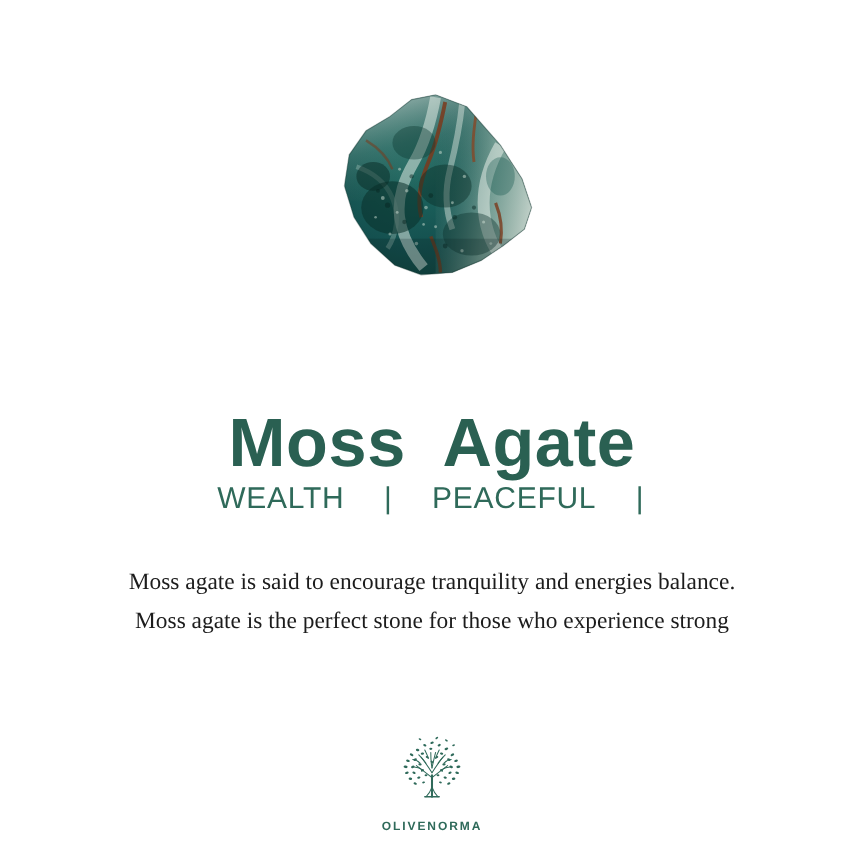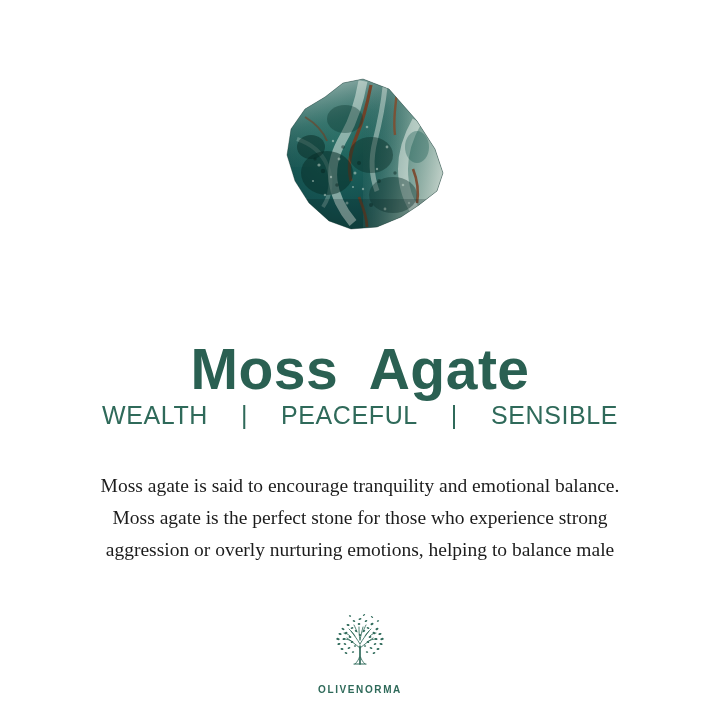--- a/index.html
+++ b/index.html
@@ -210,27 +210,25 @@
     </svg>
   </div>
 
   <h1 class="title">Moss  Agate</h1>
 
   <div class="subtitle">
     <span>WEALTH</span>
     <span class="sep">|</span>
     <span>PEACEFUL</span>
     <span class="sep">|</span>
-    <span>SENSIBLE</span>
   </div>
 
   <div class="body-text">
-    <span class="line">Moss agate is said to encourage tranquility and emotional balance.</span>
+    <span class="line">Moss agate is said to encourage tranquility and energies balance.</span>
     <span class="line">Moss agate is the perfect stone for those who experience strong</span>
-    <span class="line">aggression or overly nurturing emotions, helping to balance male</span>
   </div>
 
   <div class="logo">
     <svg class="logo-mark" width="64" height="58" viewBox="0 0 64 58">
       <g stroke="#2f6a5a" stroke-width="0.85" fill="none" stroke-linecap="round">
 
         <path d="M32 52 L32 34" stroke-width="1.7"></path>
 
         <path d="M27 52 C29 50 30.5 48 31.5 45"></path>
         <path d="M37 52 C35 50 33.5 48 32.5 45"></path>

